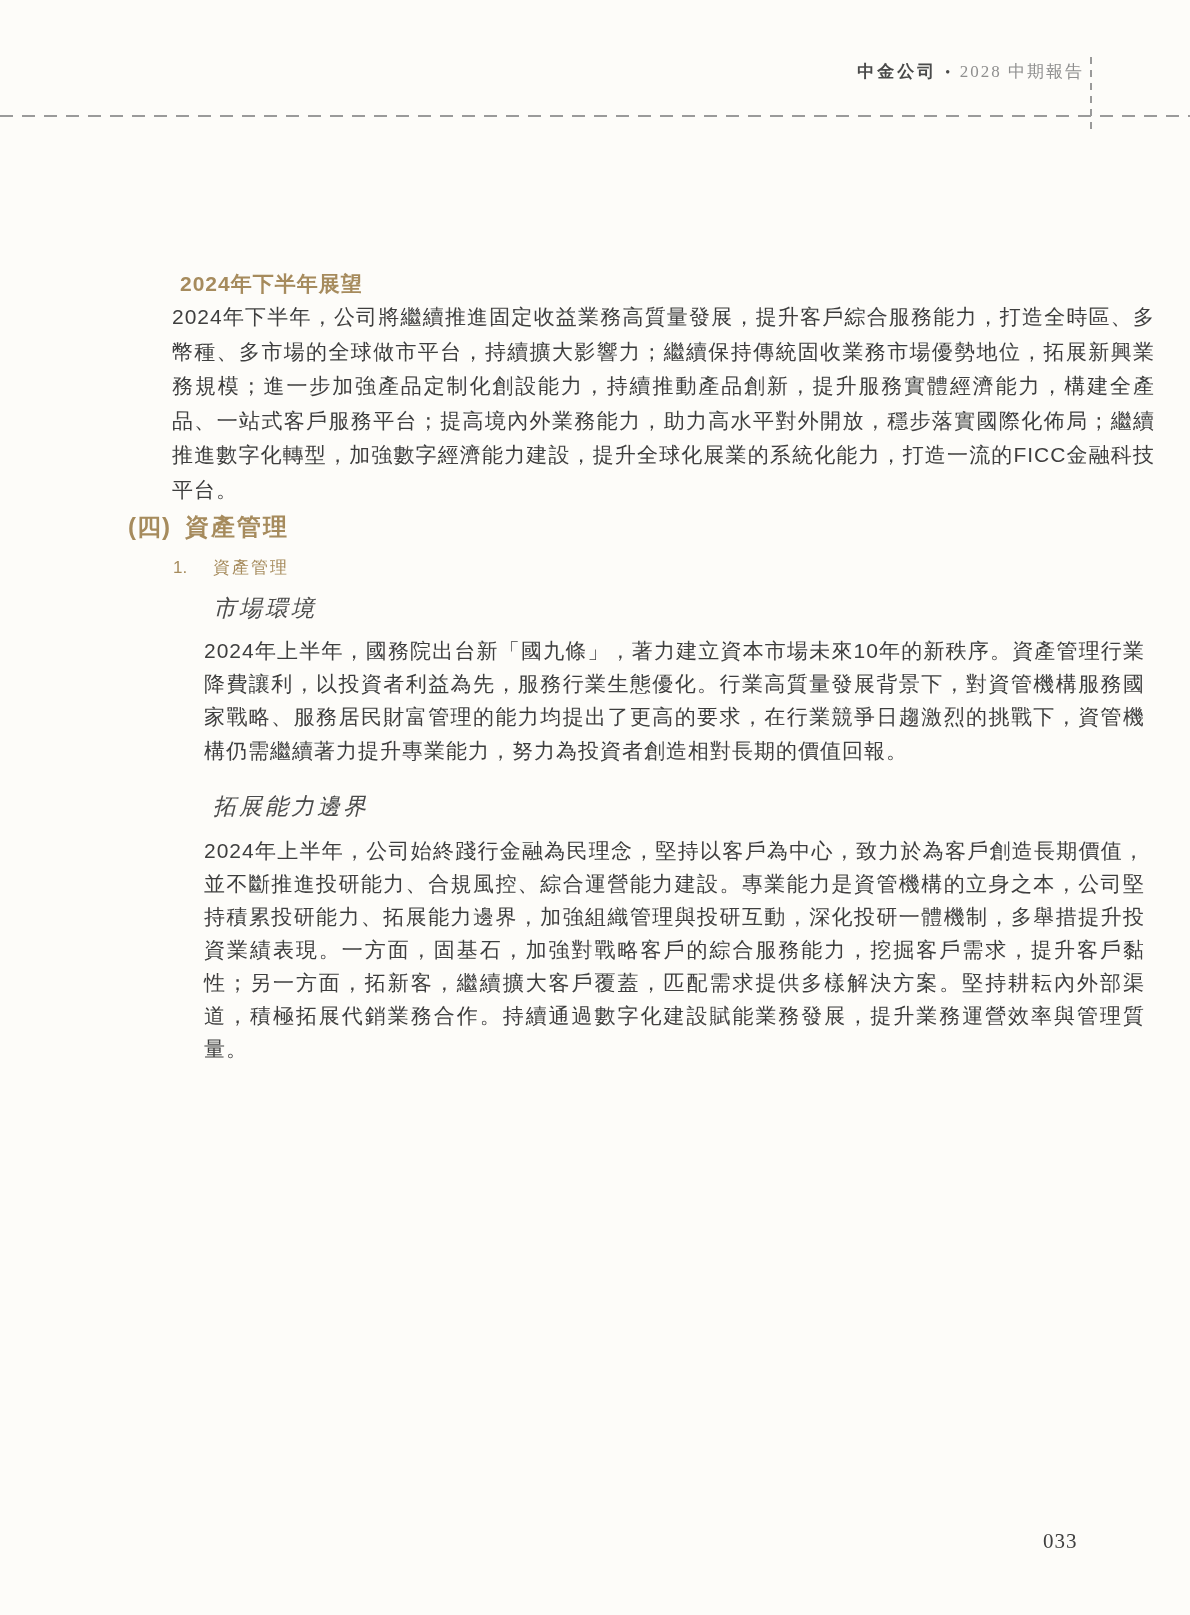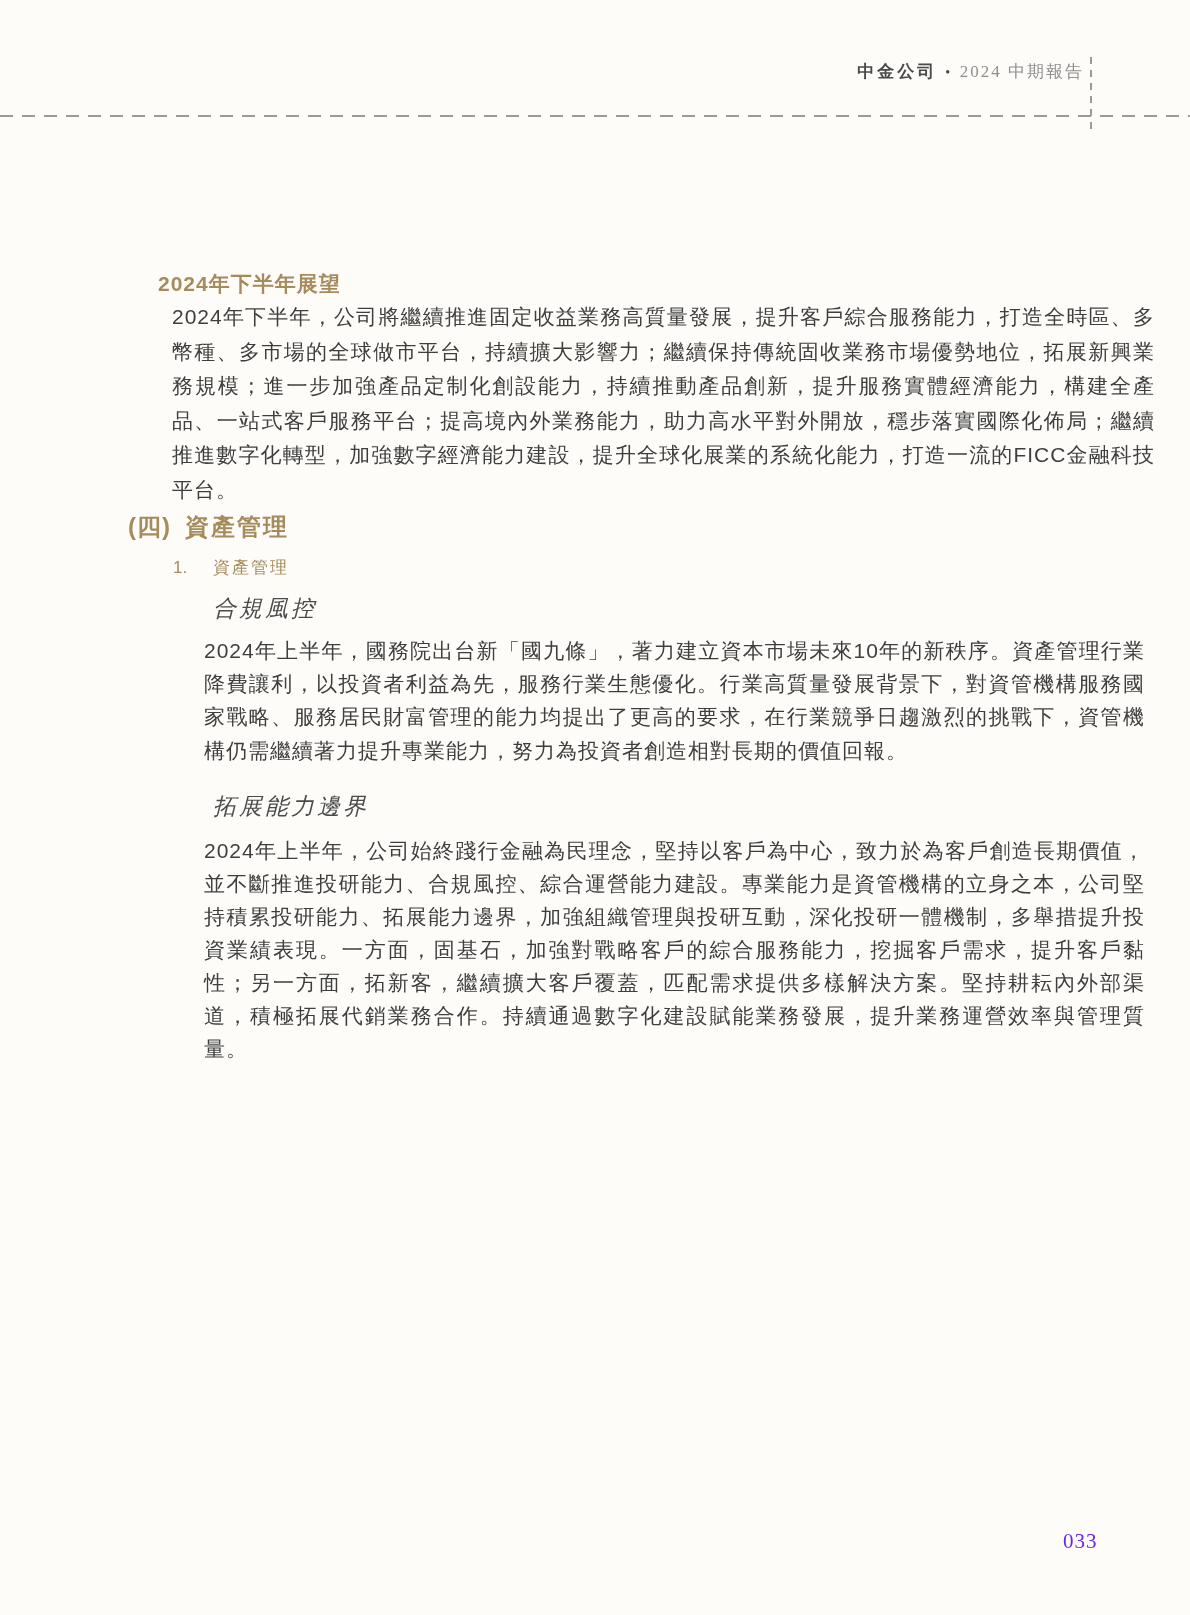--- a/index.html
+++ b/index.html
@@ -31,21 +31,21 @@
     top:115px;left:0;width:1190px;height:2px;
     background:repeating-linear-gradient(90deg,#9a9a9a 0 13px,transparent 13px 22px);
   }
   .vline{
     left:1090px;top:57px;width:2px;height:77px;
     background:repeating-linear-gradient(180deg,#9a9a9a 0 7px,transparent 7px 13px);
   }
 
   
   .h-outlook{
-    left:158px;top:270px;
+    left:180px;top:270px;
     font-size:21px;font-weight:bold;color:#a68b5d;
     letter-spacing:1px;
   }
   .h-section{
     left:128px;top:495px;
     font-size:24px;font-weight:bold;color:#a68b5d;
     letter-spacing:2px;white-space:nowrap;margin-top:16px;
   }
   .h-section .sec-num{margin-right:14px;letter-spacing:1px;}
   .h-item{
@@ -76,50 +76,49 @@
     color:#3e3e3e;
   }
   .para-outlook{left:172px;top:300px;width:983px;line-height:34.5px;}
   .para-market{left:204px;top:634px;width:941px;line-height:33.2px;}
   .para-ops{left:204px;top:834px;width:941px;line-height:33px;}
 
   
   .page-number{
     left:1043px;top:1529px;
     font-family:"Liberation Serif",serif;
-    font-size:21px;color:#6d28d9;
+    font-size:21px;color:#404040;
     letter-spacing:1px;
-    margin-left:20px;
   }
 </style>
 </head>
 <body>
 
 <div>
 
   <div class="abs page-header">
-    <span class="brand">中金公司</span><span class="bullet">•</span><span class="report">2024 中期報告</span>
+    <span class="brand">中金公司</span><span class="bullet">•</span><span class="report">2028 中期報告</span>
   </div>
 
   <div class="abs hline"></div>
   <div class="abs vline"></div>
 
   <div class="abs h-outlook">2024年下半年展望</div>
 
   <div class="abs para para-outlook">2024年下半年，公司將繼續推進固定收益業務高質量發展，提升客戶綜合服務能力，打造全時區、多幣種、多市場的全球做市平台，持續擴大影響力；繼續保持傳統固收業務市場優勢地位，拓展新興業務規模；進一步加強產品定制化創設能力，持續推動產品創新，提升服務實體經濟能力，構建全產品、一站式客戶服務平台；提高境內外業務能力，助力高水平對外開放，穩步落實國際化佈局；繼續推進數字化轉型，加強數字經濟能力建設，提升全球化展業的系統化能力，打造一流的FICC金融科技平台。</div>
 
   <div class="abs h-section">
     <span class="sec-num">(四)</span><span>資產管理</span>
   </div>
 
   <div class="abs h-item">
     <span class="item-num">1.</span><span>資產管理</span>
   </div>
 
-  <div class="abs h-italic h-market">合規風控</div>
+  <div class="abs h-italic h-market">市場環境</div>
 
   <div class="abs para para-market">2024年上半年，國務院出台新「國九條」，著力建立資本市場未來10年的新秩序。資產管理行業降費讓利，以投資者利益為先，服務行業生態優化。行業高質量發展背景下，對資管機構服務國家戰略、服務居民財富管理的能力均提出了更高的要求，在行業競爭日趨激烈的挑戰下，資管機構仍需繼續著力提升專業能力，努力為投資者創造相對長期的價值回報。</div>
 
   <div class="abs h-italic h-ops">拓展能力邊界</div>
 
   <div class="abs para para-ops">2024年上半年，公司始終踐行金融為民理念，堅持以客戶為中心，致力於為客戶創造長期價值，並不斷推進投研能力、合規風控、綜合運營能力建設。專業能力是資管機構的立身之本，公司堅持積累投研能力、拓展能力邊界，加強組織管理與投研互動，深化投研一體機制，多舉措提升投資業績表現。一方面，固基石，加強對戰略客戶的綜合服務能力，挖掘客戶需求，提升客戶黏性；另一方面，拓新客，繼續擴大客戶覆蓋，匹配需求提供多樣解決方案。堅持耕耘內外部渠道，積極拓展代銷業務合作。持續通過數字化建設賦能業務發展，提升業務運營效率與管理質量。</div>
 
   <div class="abs page-number">033</div>
 
 </div>

